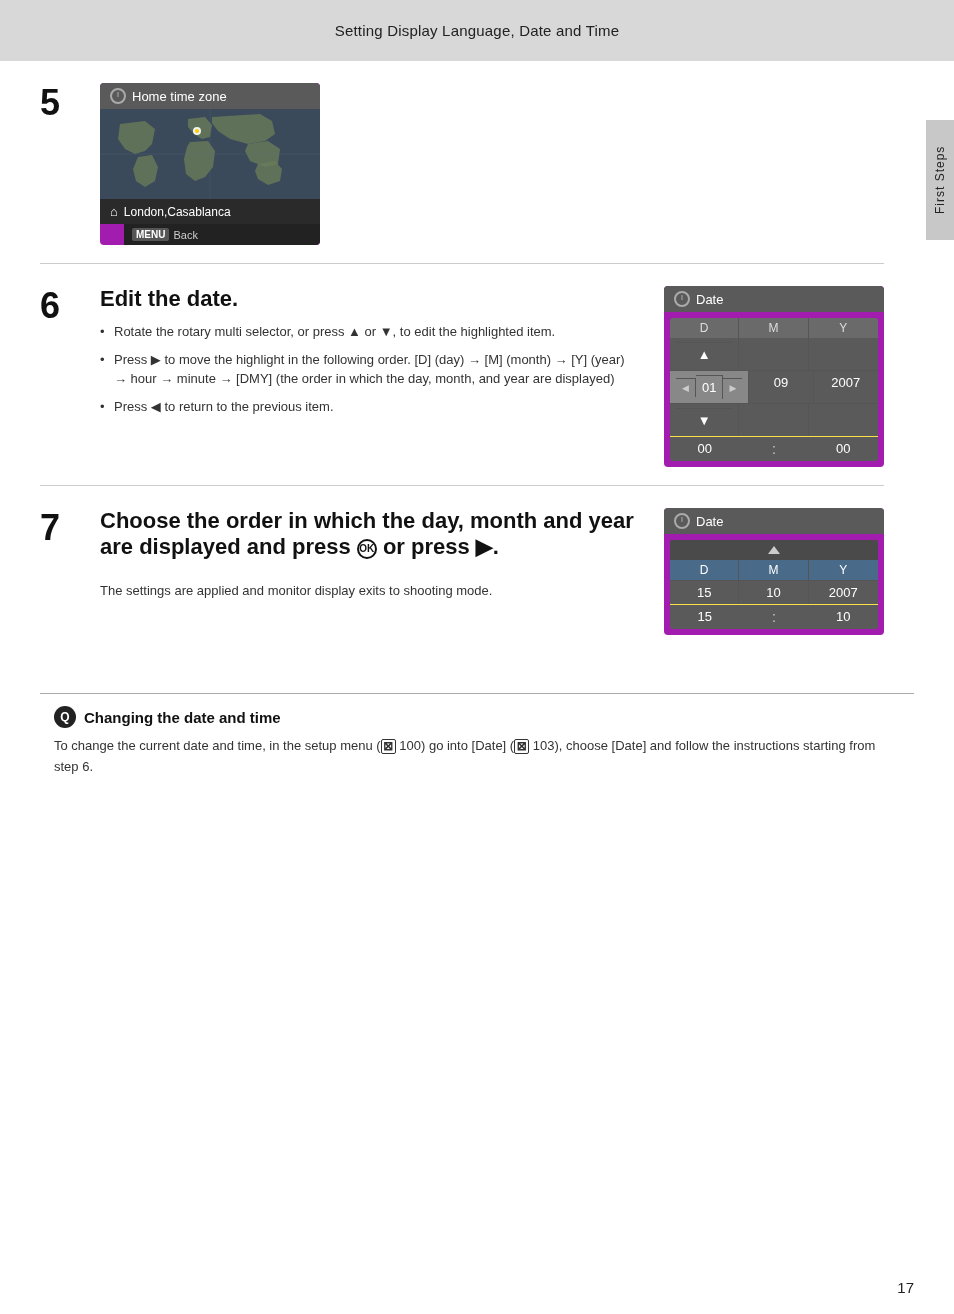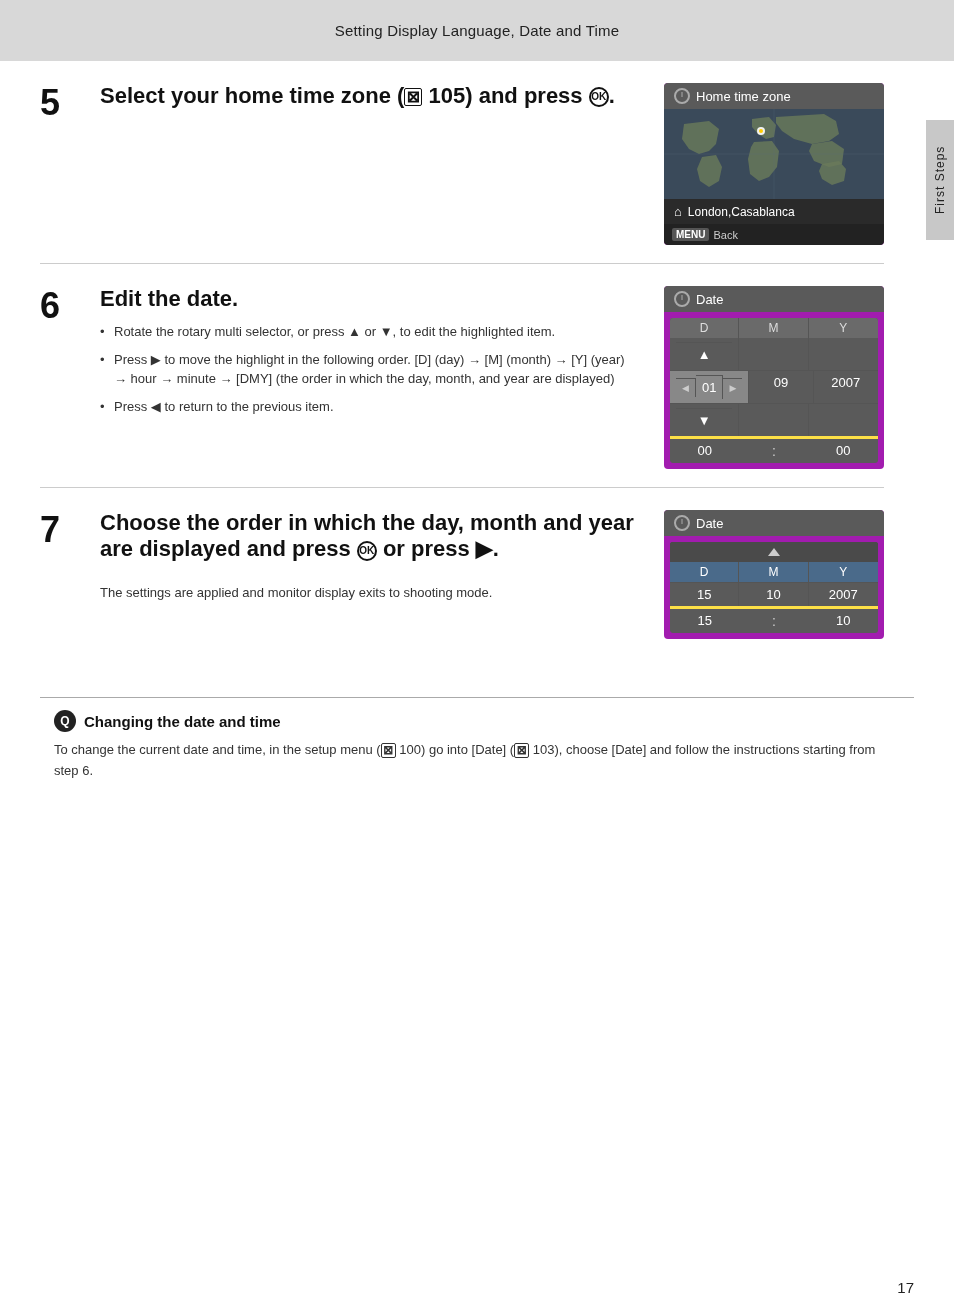--- a/index.html
+++ b/index.html
@@ -187,20 +187,21 @@
     }
 
     .menu-bar {
       background: #222;
       color: #ccc;
       font-size: 11px;
       padding: 4px 8px;
       display: flex;
       align-items: center;
       gap: 4px;
+      margin-left: 24px;
     }
 
     .menu-btn {
       background: #555;
       color: #fff;
       font-size: 10px;
       padding: 1px 4px;
       border-radius: 2px;
       font-weight: bold;
     }
@@ -277,21 +278,21 @@
     .time-row {
       display: grid;
       grid-template-columns: 1fr 1fr 1fr;
       text-align: center;
     }
 
     .time-row span {
       color: #fff;
       font-size: 13px;
       padding: 4px 1px;
-      border-top: 3px solid #fde047;
+      border-top: 1px solid #fde047;
       text-align: center;
     }
 
     .time-row span.colon {
       color: #ccc;
       font-size: 14px;
     }
 
     
     .step7-panel .date-grid-header {
@@ -368,25 +369,20 @@
 </div>
 
 <div class="sidebar-label">
   <span>First Steps</span>
 </div>
 
 <div class="content">
 
   <div class="step-section">
     <div class="step-number">5</div>
-    <div class="step-body">
-      <div class="step-title">
-        Select your home time zone (<span style="font-size:16px;font-weight:bold;border:1.5px solid #111;display:inline-block;width:18px;height:18px;line-height:15px;text-align:center;vertical-align:middle;border-radius:2px;">⊠</span> 105) and press <span class="sym-ok">OK</span>.
-      </div>
-    </div>
 
     <div class="camera-panel">
       <div class="panel-header">
         <span class="clock-icon"></span>
         <span>Home time zone</span>
       </div>
       <div class="world-map-area">
         <svg viewBox="0 0 220 90" class="world-map-svg">
 
           <rect width="220" height="90" fill="#3a4a5a"></rect>

